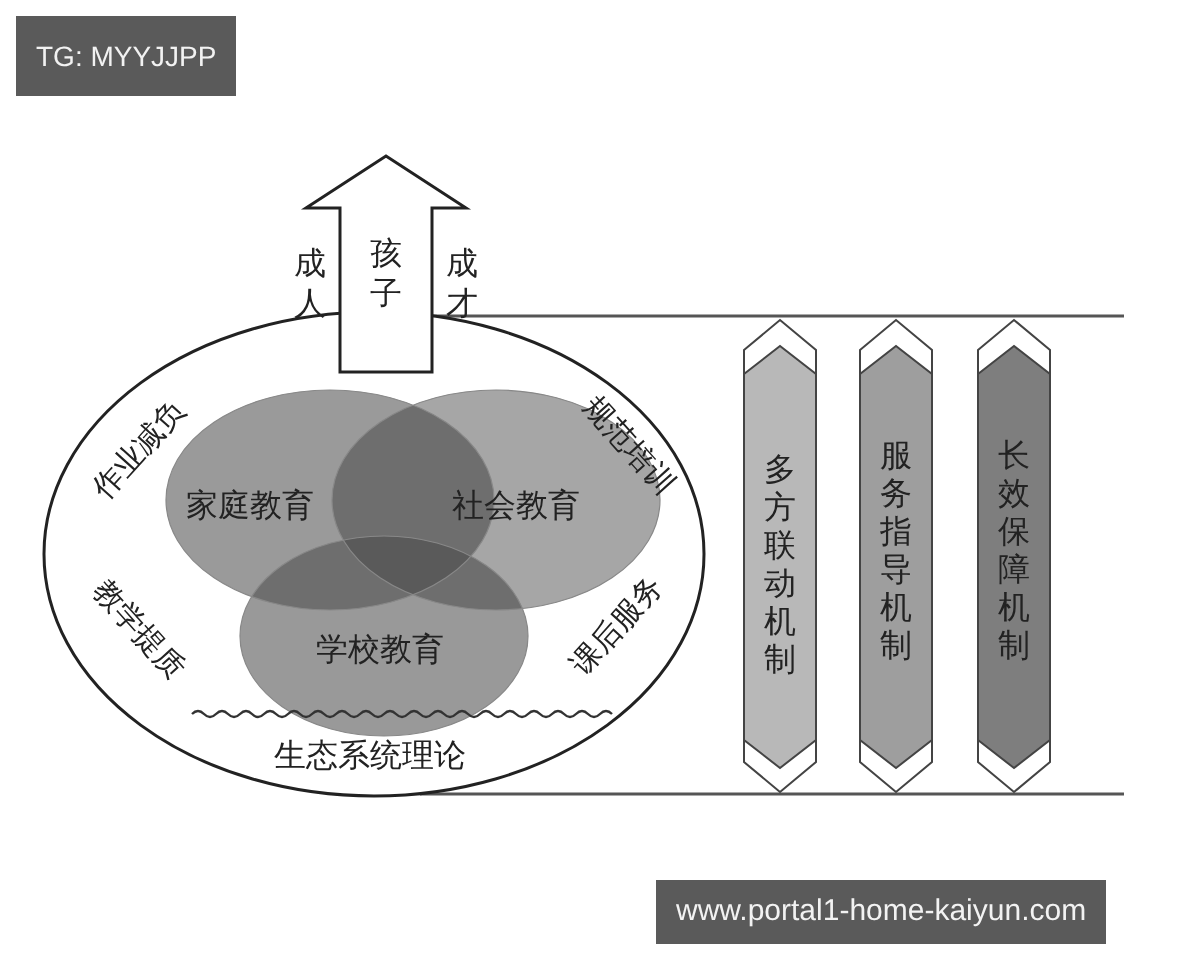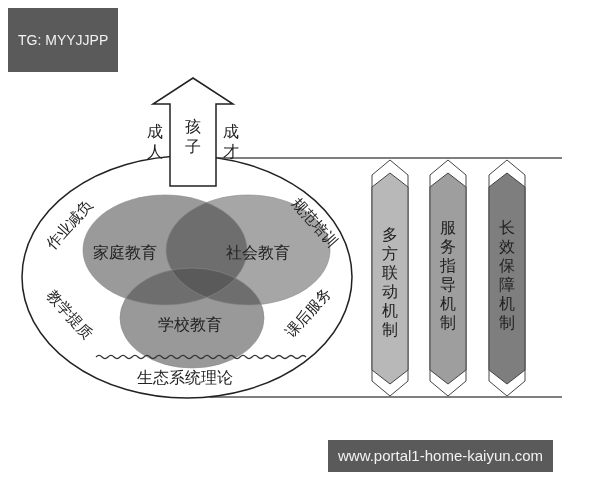--- a/index.html
+++ b/index.html
@@ -1,19 +1,19 @@
 <!DOCTYPE html>
 <html><head>
 <meta charset="utf-8">
 <style>
   html, body { margin:0; padding:0; }
   body { width:600px; height:480px; background:#ffffff; position:relative; overflow:hidden;
          font-family:"DejaVu Serif", serif; }
   .wm { position:absolute; background:#5a5a5a; color:#f2f2f2;
-        font-family:"Liberation Sans", sans-serif; font-size:14px; line-height:32px; padding:16px 10px; }
+        font-family:"Liberation Sans", sans-serif; font-size:14px; line-height:32px; padding:4px 10px; }
   #wm-top { left:8px; top:8px; height:32px; }
   #wm-bot { left:328px; top:440px; height:32px; font-size:15px; padding:0 10px; }
   svg text { font-family:"DejaVu Serif", serif; fill:#222; }
 </style>
 </head>
 <body>
 
 <svg width="600" height="480" viewBox="0 0 600 480" style="position:absolute;left:0;top:0;">
   <defs>
     <clipPath id="clipA">

